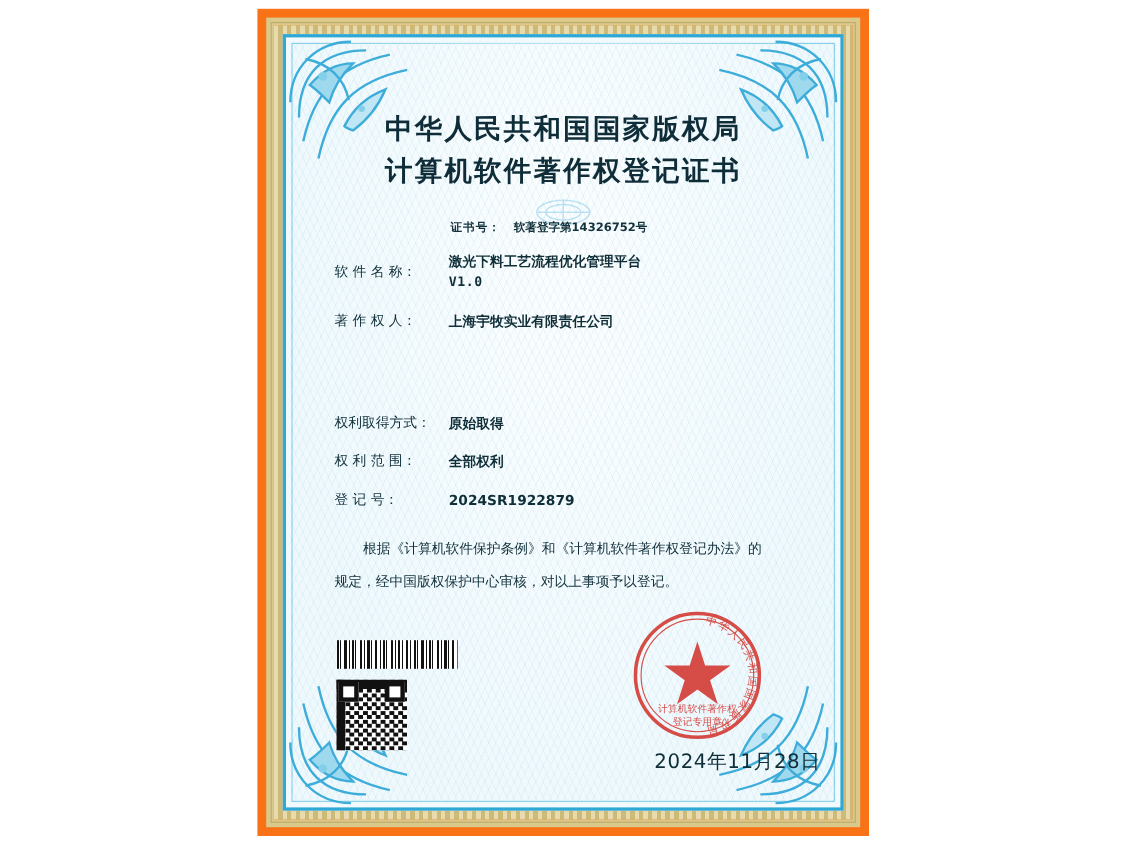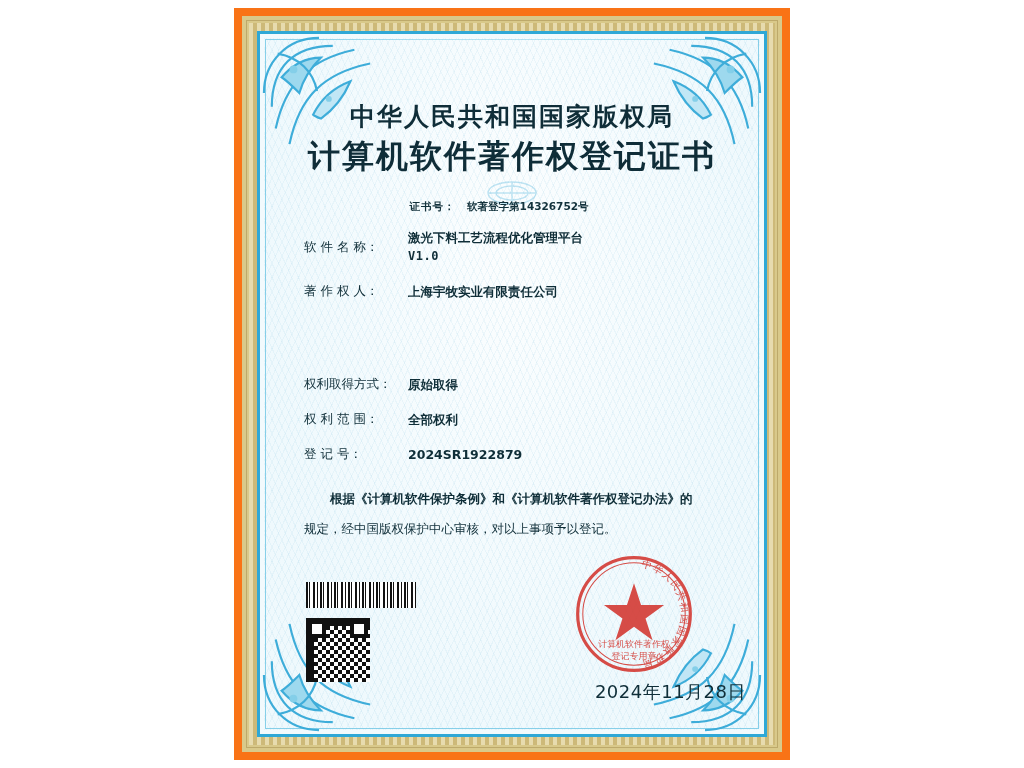--- a/index.html
+++ b/index.html
@@ -110,21 +110,21 @@
     margin-top: 62px;
     color: #12323d;
   }
   .title-1, .title-2 {
     font-family: "DejaVu Serif", "Liberation Serif", serif;
     font-weight: bold;
     letter-spacing: 2px;
     color: #0f2d38;
   }
   .title-1 { font-size: 25px; line-height: 34px; }
-  .title-2 { font-size: 32px; line-height: 36px; margin-top: 4px; }
+  .title-2 { font-size: 25px; line-height: 36px; margin-top: 4px; }
 
   .cert-no {
     margin-top: 26px;
     text-align: center;
     padding-right: 26px;
     font-size: 10.5px;
     color: #13323c;
     font-family: "DejaVu Sans", sans-serif;
     font-weight: bold;
   }
@@ -167,21 +167,21 @@
   .statement {
     margin-top: 20px;
     padding-left: 40px;
     padding-right: 34px;
     font-size: 12.5px;
     line-height: 30px;
     color: #0f2e38;
     font-family: "DejaVu Sans", sans-serif;
   }
   .statement p { margin: 0; }
-  .statement .indent { text-indent: 26px; font-weight: bold; }
+  .statement .indent { text-indent: 26px; }
 
   
   .codes {
     position: absolute;
     left: 72px;
     bottom: 78px;
   }
   .barcode {
     width: 110px;
     height: 26px;

